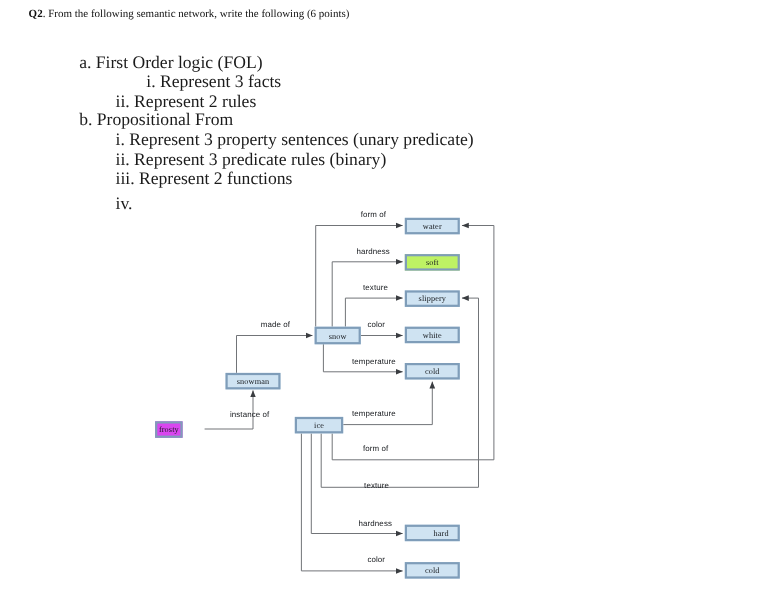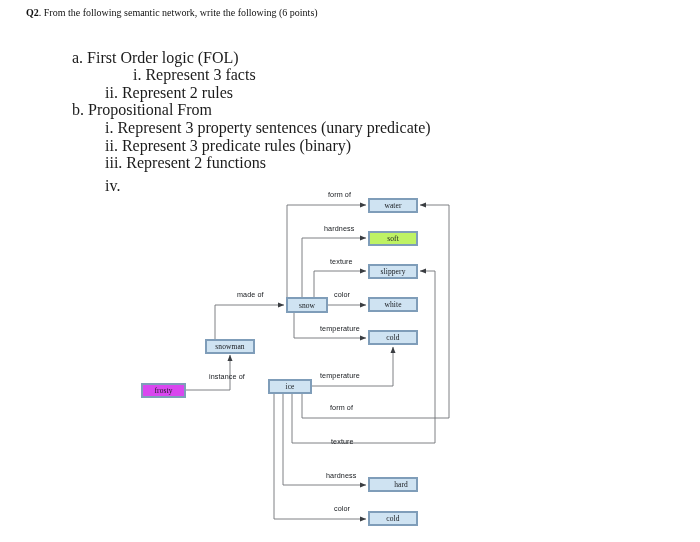--- a/index.html
+++ b/index.html
@@ -132,21 +132,21 @@
     </g>
   </svg>
 <div class="node" style="left: 368px; top: 198px; width: 50px; height: 15px; background: rgb(207, 227, 242); border-color: rgb(127, 157, 185);">water</div>
     <div class="node" style="left: 368px; top: 231px; width: 50px; height: 15px; background: #bef264; border-color: rgb(127, 157, 185);">soft</div>
     <div class="node" style="left: 368px; top: 264px; width: 50px; height: 15px; background: rgb(207, 227, 242); border-color: rgb(127, 157, 185);">slippery</div>
     <div class="node" style="left: 286px; top: 297px; width: 42px; height: 16px; background: rgb(207, 227, 242); border-color: rgb(127, 157, 185);">snow</div>
     <div class="node" style="left: 368px; top: 297px; width: 50px; height: 15px; background: rgb(207, 227, 242); border-color: rgb(127, 157, 185);">white</div>
     <div class="node" style="left: 368px; top: 330px; width: 50px; height: 15px; background: rgb(207, 227, 242); border-color: rgb(127, 157, 185);">cold</div>
     <div class="node" style="left: 205px; top: 339px; width: 50px; height: 15px; background: rgb(207, 227, 242); border-color: rgb(127, 157, 185);">snowman</div>
     <div class="node" style="left: 268px; top: 379px; width: 44px; height: 15px; background: rgb(207, 227, 242); border-color: rgb(127, 157, 185);">ice</div>
-    <div class="node" style="left: 141px; top: 383px; width: 45px; height: 15px; background: #d946ef; border-color: rgb(127, 157, 185);">frosty</div>
+    <div class="node" style="left: 141px; top: 383px; width: 25px; height: 15px; background: #d946ef; border-color: rgb(127, 157, 185);">frosty</div>
     <div class="node" style="left: 368px; top: 477px; width: 50px; height: 15px; background: rgb(207, 227, 242); border-color: rgb(127, 157, 185); padding-left: 16px;">hard</div>
     <div class="node" style="left: 368px; top: 511px; width: 50px; height: 15px; background: rgb(207, 227, 242); border-color: rgb(127, 157, 185);">cold</div>
     <div class="edge-label" style="left: 328px; top: 190px; color: rgb(22, 25, 29);">form of</div>
     <div class="edge-label" style="left: 324px; top: 224px; color: rgb(22, 25, 29);">hardness</div>
     <div class="edge-label" style="left: 330px; top: 257px; color: rgb(22, 25, 29);">texture</div>
     <div class="edge-label" style="left: 334px; top: 290px; color: rgb(22, 25, 29);">color</div>
     <div class="edge-label" style="left: 320px; top: 324px; color: rgb(22, 25, 29);">temperature</div>
     <div class="edge-label" style="left: 237px; top: 290px; color: rgb(22, 25, 29);">made of</div>
     <div class="edge-label" style="left: 189px; top: 372px; color: rgb(22, 25, 29); padding-left: 20px;">instance of</div>
     <div class="edge-label" style="left: 320px; top: 371px; color: rgb(22, 25, 29);">temperature</div>

